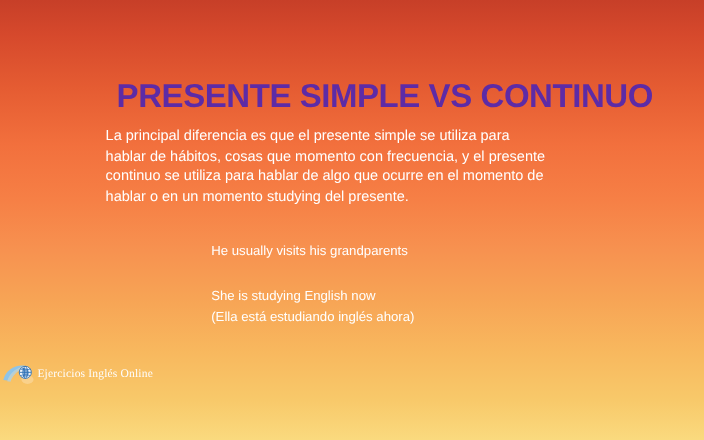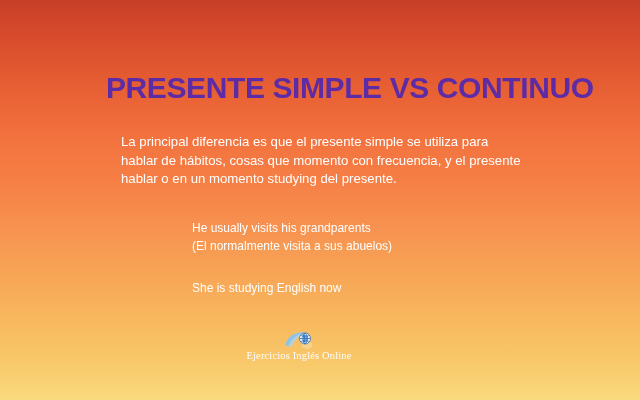--- a/index.html
+++ b/index.html
@@ -42,27 +42,26 @@
     letter-spacing: -0.4px;
     color: #5d2ba6;
     line-height: 32px;
     white-space: nowrap;
     text-align: right;
   }
 
   
   #intro-paragraph {
     position: absolute;
-    left: 121px;
+    left: 96px;
     top: 114px;
     width: 436px;
     color: #ffffff;
     font-size: 13.2px;
     line-height: 18.6px;
-    margin-top: 19px;
   }
   #intro-paragraph .pline {
     display: block;
     white-space: nowrap;
   }
 
   
   #examples {
     position: absolute;
     left: 192px;
@@ -84,21 +83,21 @@
     white-space: nowrap;
   }
 
   
   #logo {
     position: absolute;
     left: 0;
     top: 330px;
     width: 598px;
     display: flex;
-    flex-direction: column;
+    flex-direction: row;
     align-items: center;
   }
   #logo-mark {
     width: 34px;
     height: 19px;
     display: block;
   }
   #logo-text {
     margin-top: 1px;
     font-family: "Liberation Serif", serif;
@@ -111,30 +110,31 @@
 </head>
 <body>
 
 <div id="slide">
 
   <h1 id="slide-title">PRESENTE SIMPLE VS CONTINUO</h1>
 
   <div id="intro-paragraph">
     <span class="pline">La principal diferencia es que el presente simple se utiliza para</span>
     <span class="pline">hablar de hábitos, cosas que momento con frecuencia, y el presente</span>
+    <span class="pline">continuo se utiliza para hablar de algo que ocurre en el momento de</span>
     <span class="pline">hablar o en un momento studying del presente.</span>
   </div>
 
   <div id="examples">
     <div class="example-block">
       <span class="ex-line">He usually visits his grandparents</span>
-      <span class="ex-line">(El normalmente visita a sus abuelos)</span>
     </div>
     <div class="example-block">
       <span class="ex-line">She is studying English now</span>
+      <span class="ex-line">(Ella está estudiando inglés ahora)</span>
     </div>
   </div>
 
   <div id="logo">
     <svg id="logo-mark" viewBox="0 0 68 38">
 
       <path d="M6 31 C 10 13, 28 2, 46 5 C 34 8, 20 17, 14 32 Z" fill="#8fc4e8"></path>
       <path d="M13 33 C 18 16, 33 6, 48 7 C 37 11, 24 20, 19 34 Z" fill="#a9d3ef" opacity="0.75"></path>
 
       <ellipse cx="50" cy="30" rx="11" ry="8" fill="#ffffff" opacity="0.25"></ellipse>

